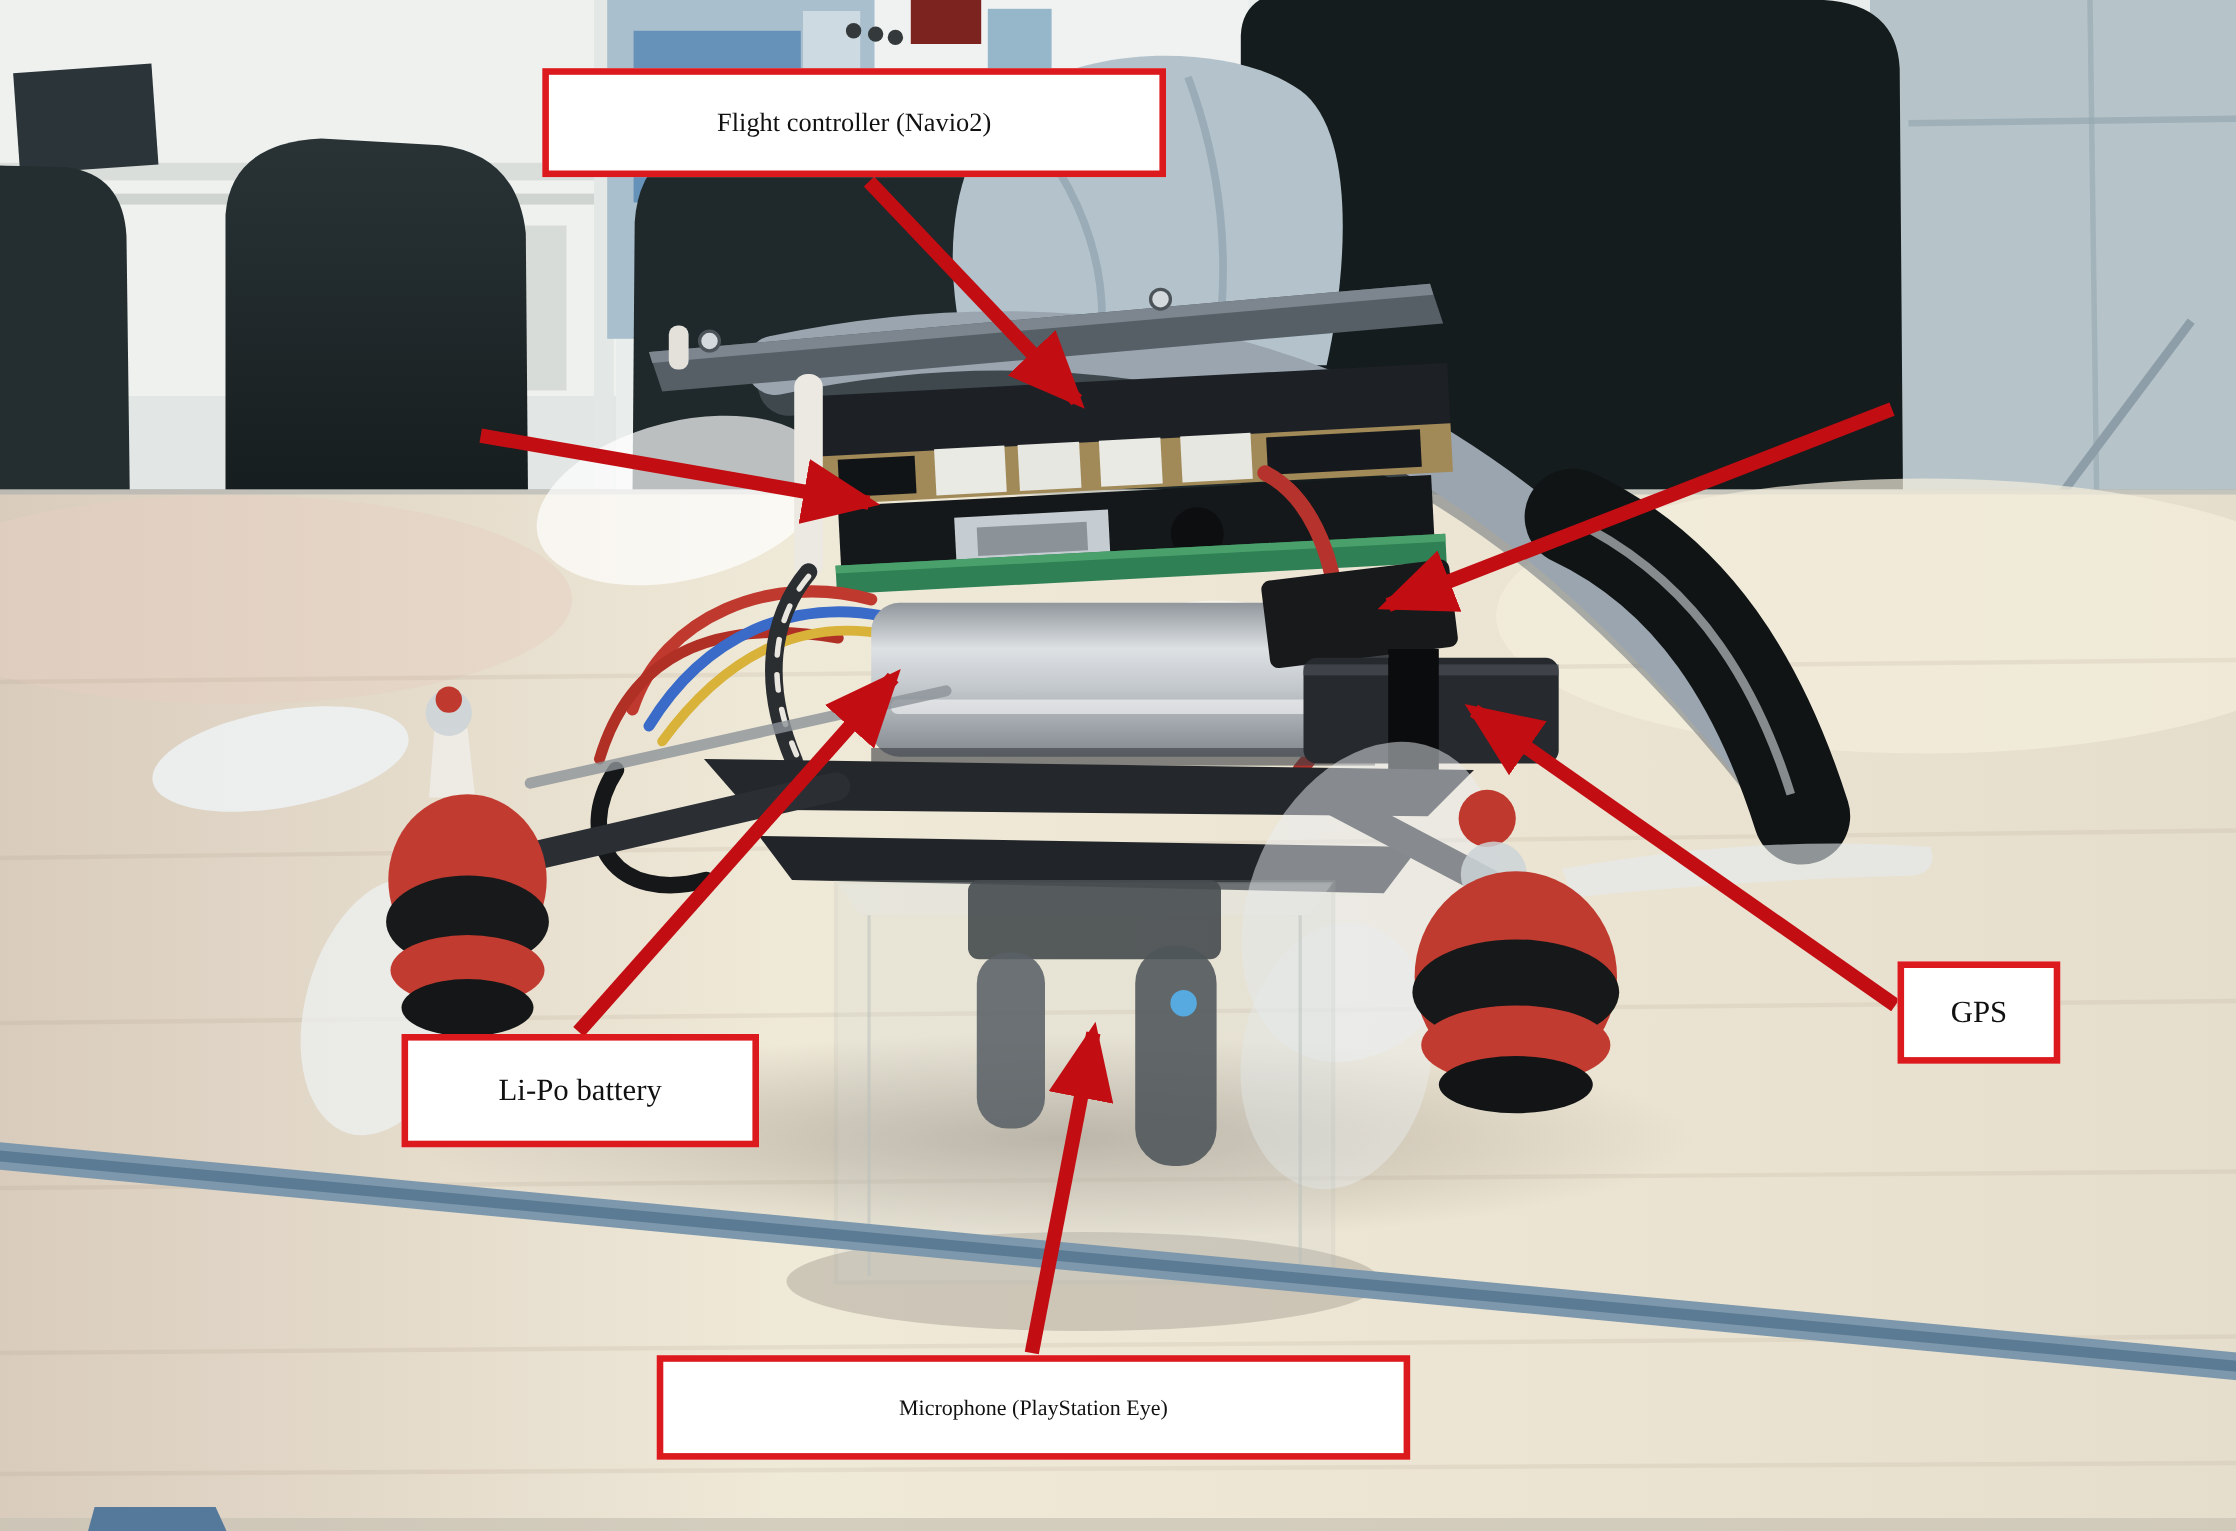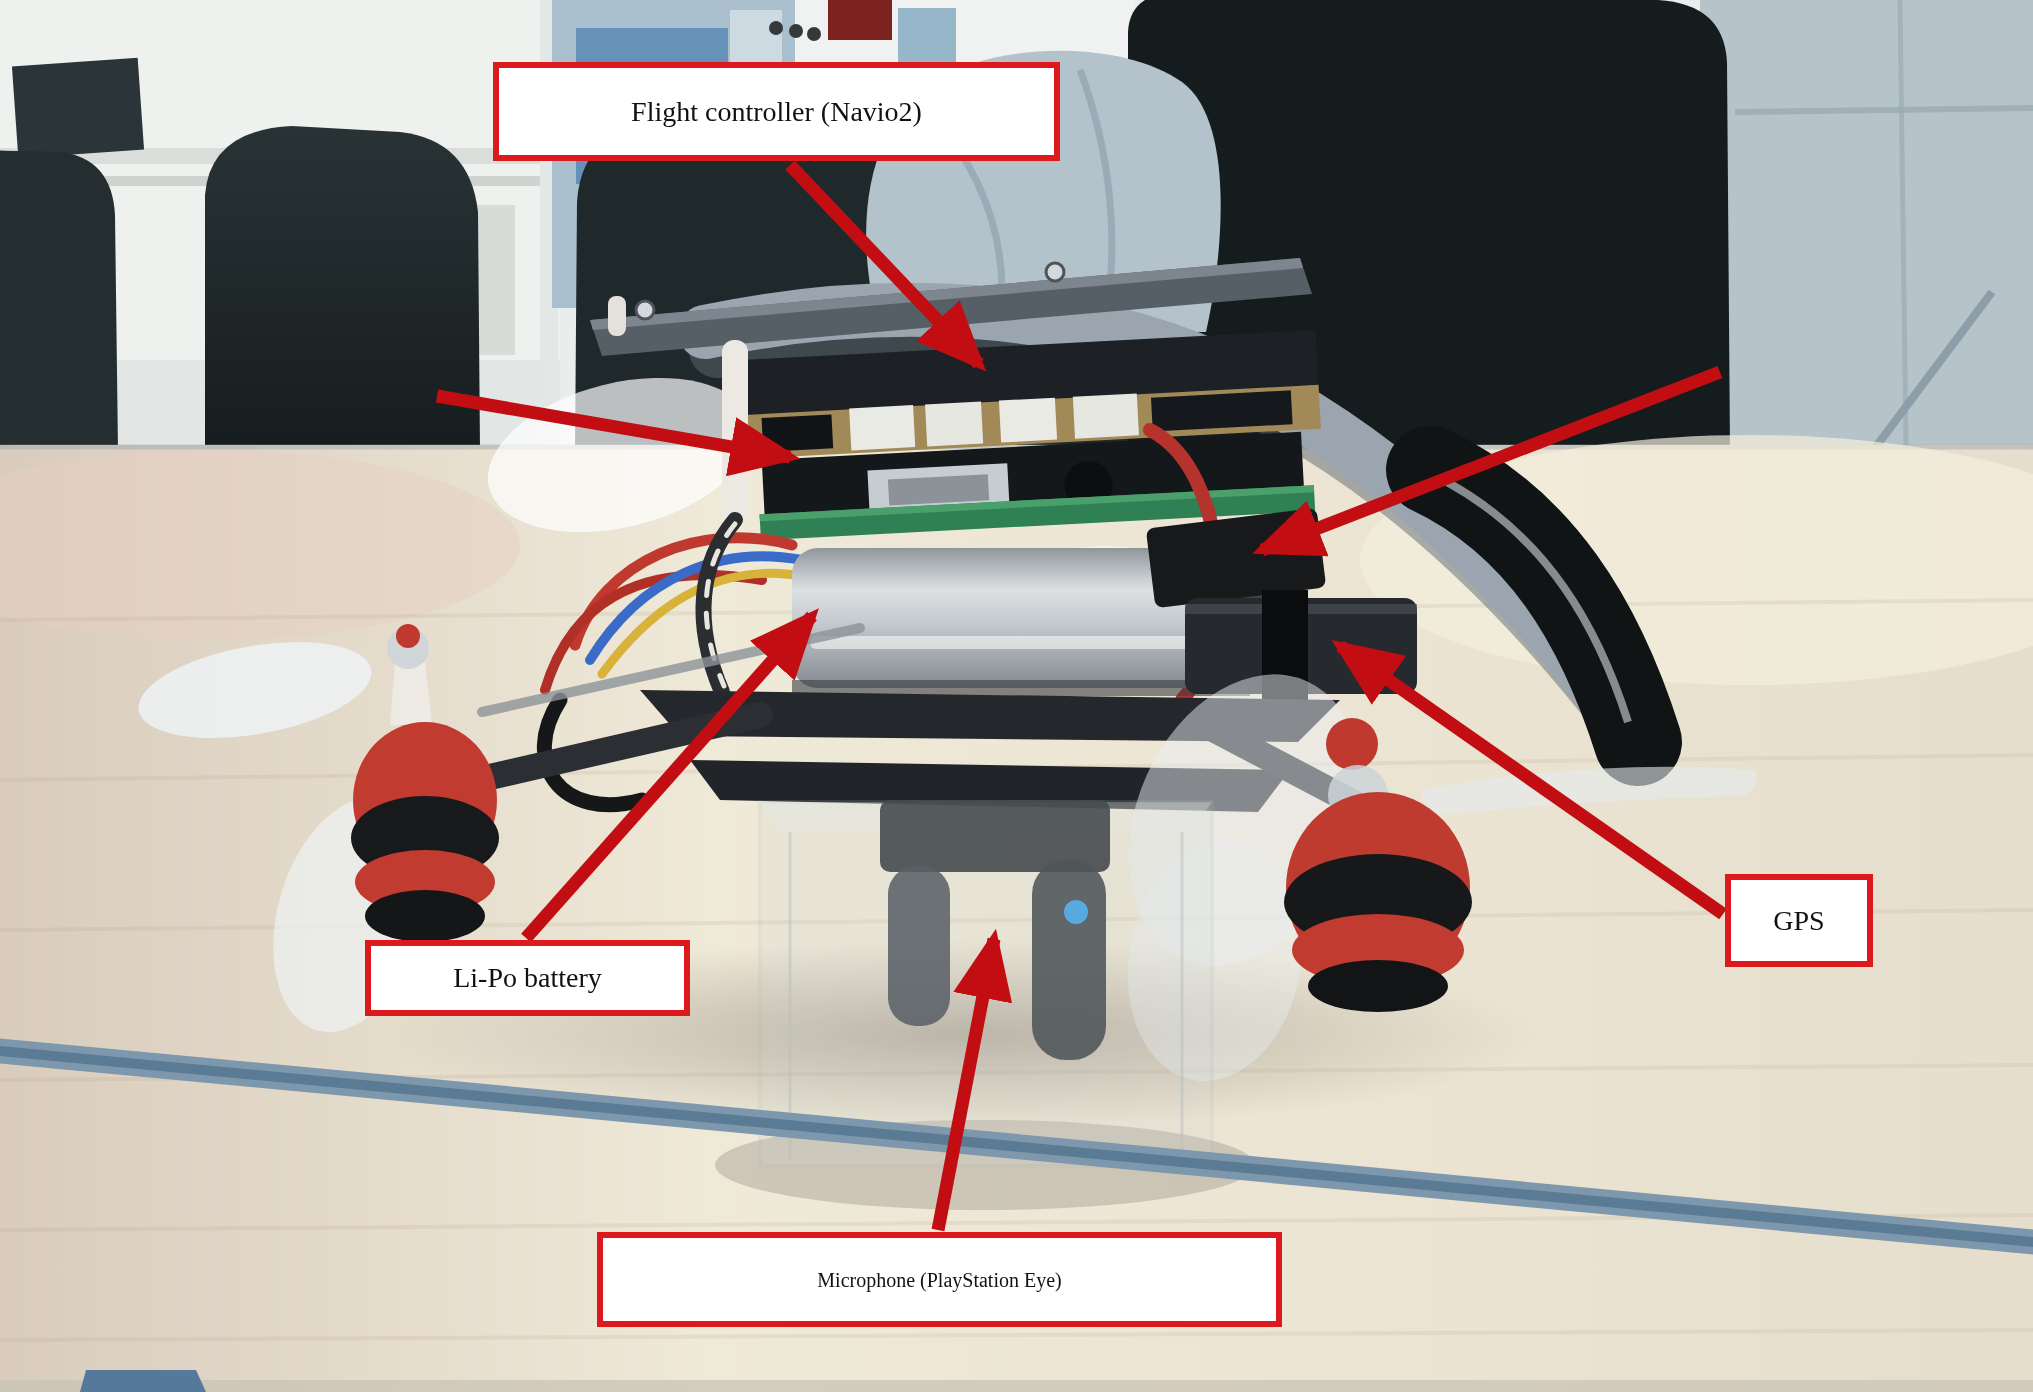--- a/index.html
+++ b/index.html
@@ -248,18 +248,18 @@
     </defs>
   <line x1="790" y1="165" x2="979" y2="364" stroke="var(--arrow-red)" stroke-width="13" marker-end="url(#arrowhead)"></line>
       <line x1="437" y1="396" x2="790" y2="457" stroke="var(--arrow-red)" stroke-width="13" marker-end="url(#arrowhead)"></line>
       <line x1="1720" y1="372" x2="1262" y2="550" stroke="var(--arrow-red)" stroke-width="13" marker-end="url(#arrowhead)"></line>
       <line x1="1723" y1="914" x2="1340" y2="646" stroke="var(--arrow-red)" stroke-width="13" marker-end="url(#arrowhead)"></line>
       <line x1="526" y1="938" x2="812" y2="616" stroke="var(--arrow-red)" stroke-width="13" marker-end="url(#arrowhead)"></line>
       <line x1="938" y1="1230" x2="994" y2="939" stroke="var(--arrow-red)" stroke-width="13" marker-end="url(#arrowhead)"></line>
     </svg>
 
   <div id="callout-layer">
-      <div class="callout" style="left: 493px; top: 62px; width: 567px; height: 99px; font-size: 28px;">Flight controller (Navio2)</div>
+      <div class="callout" style="left: 493px; top: 62px; width: 567px; height: 99px; font-size: 24px;">Flight controller (Navio2)</div>
       <div class="callout" style="left: 1725px; top: 874px; width: 148px; height: 93px; font-size: 28px;">GPS</div>
-      <div class="callout" style="left: 365px; top: 940px; width: 325px; height: 76px; font-size: 28px;">Li-Po battery</div>
+      <div class="callout" style="left: 365px; top: 940px; width: 325px; height: 103px; font-size: 28px;">Li-Po battery</div>
       <div class="callout" style="left: 597px; top: 1232px; width: 685px; height: 95px; font-size: 20px;">Microphone (PlayStation Eye)</div>
     </div>
 </div>
 
 </body></html>

